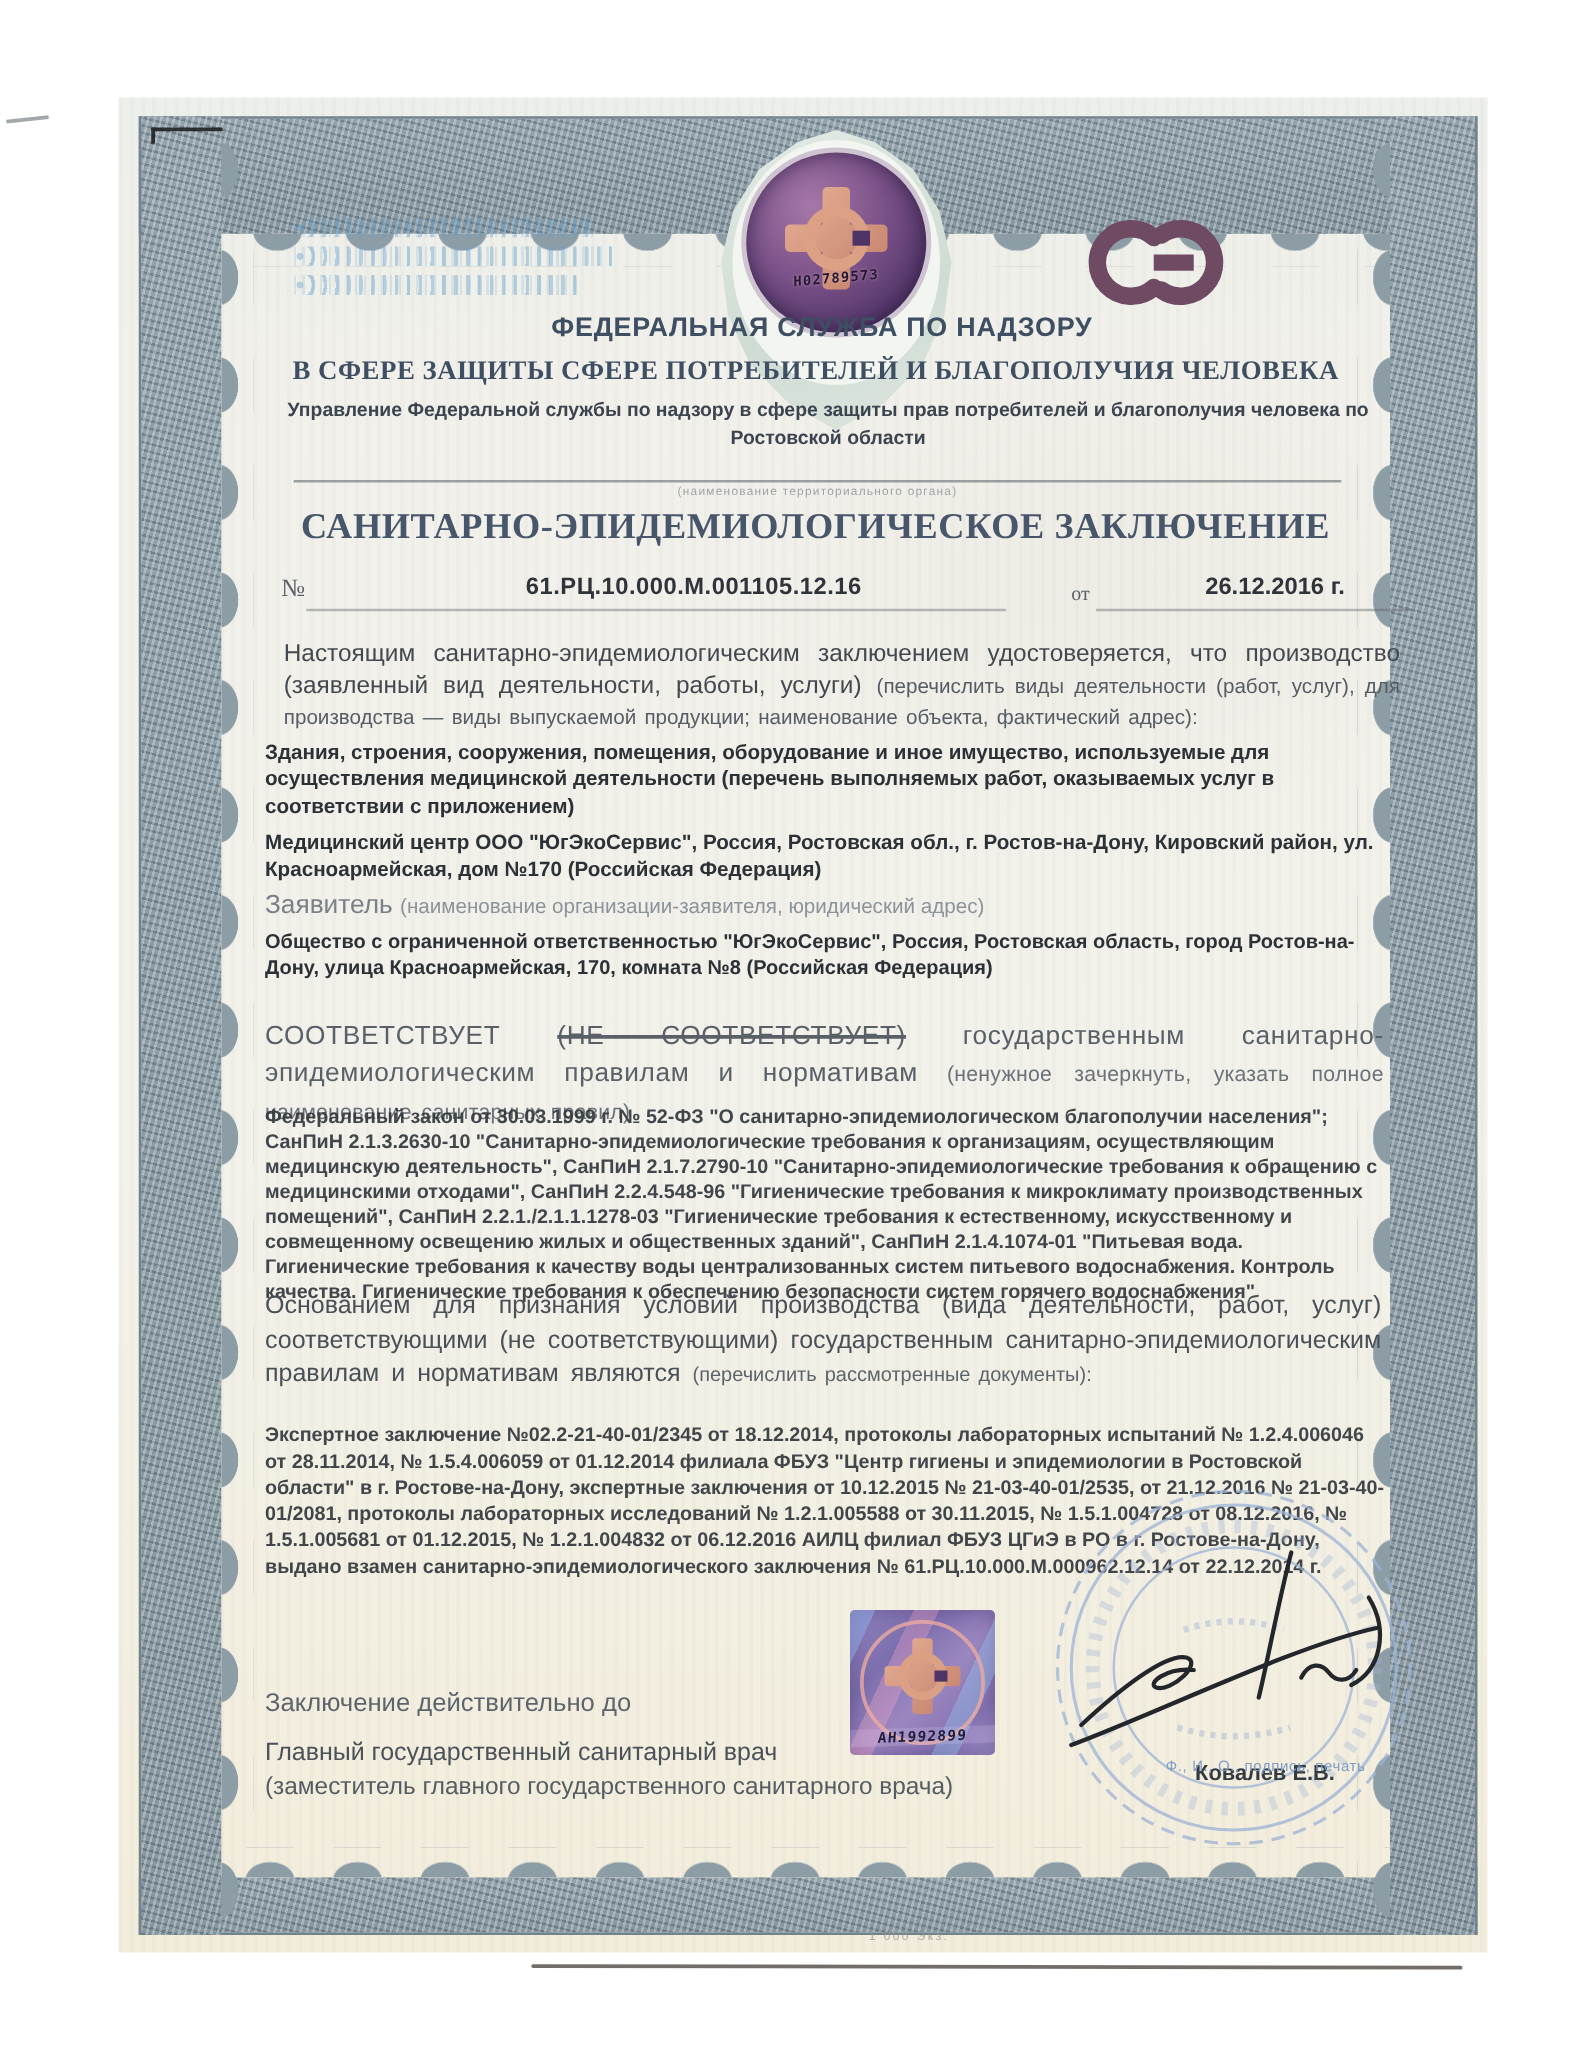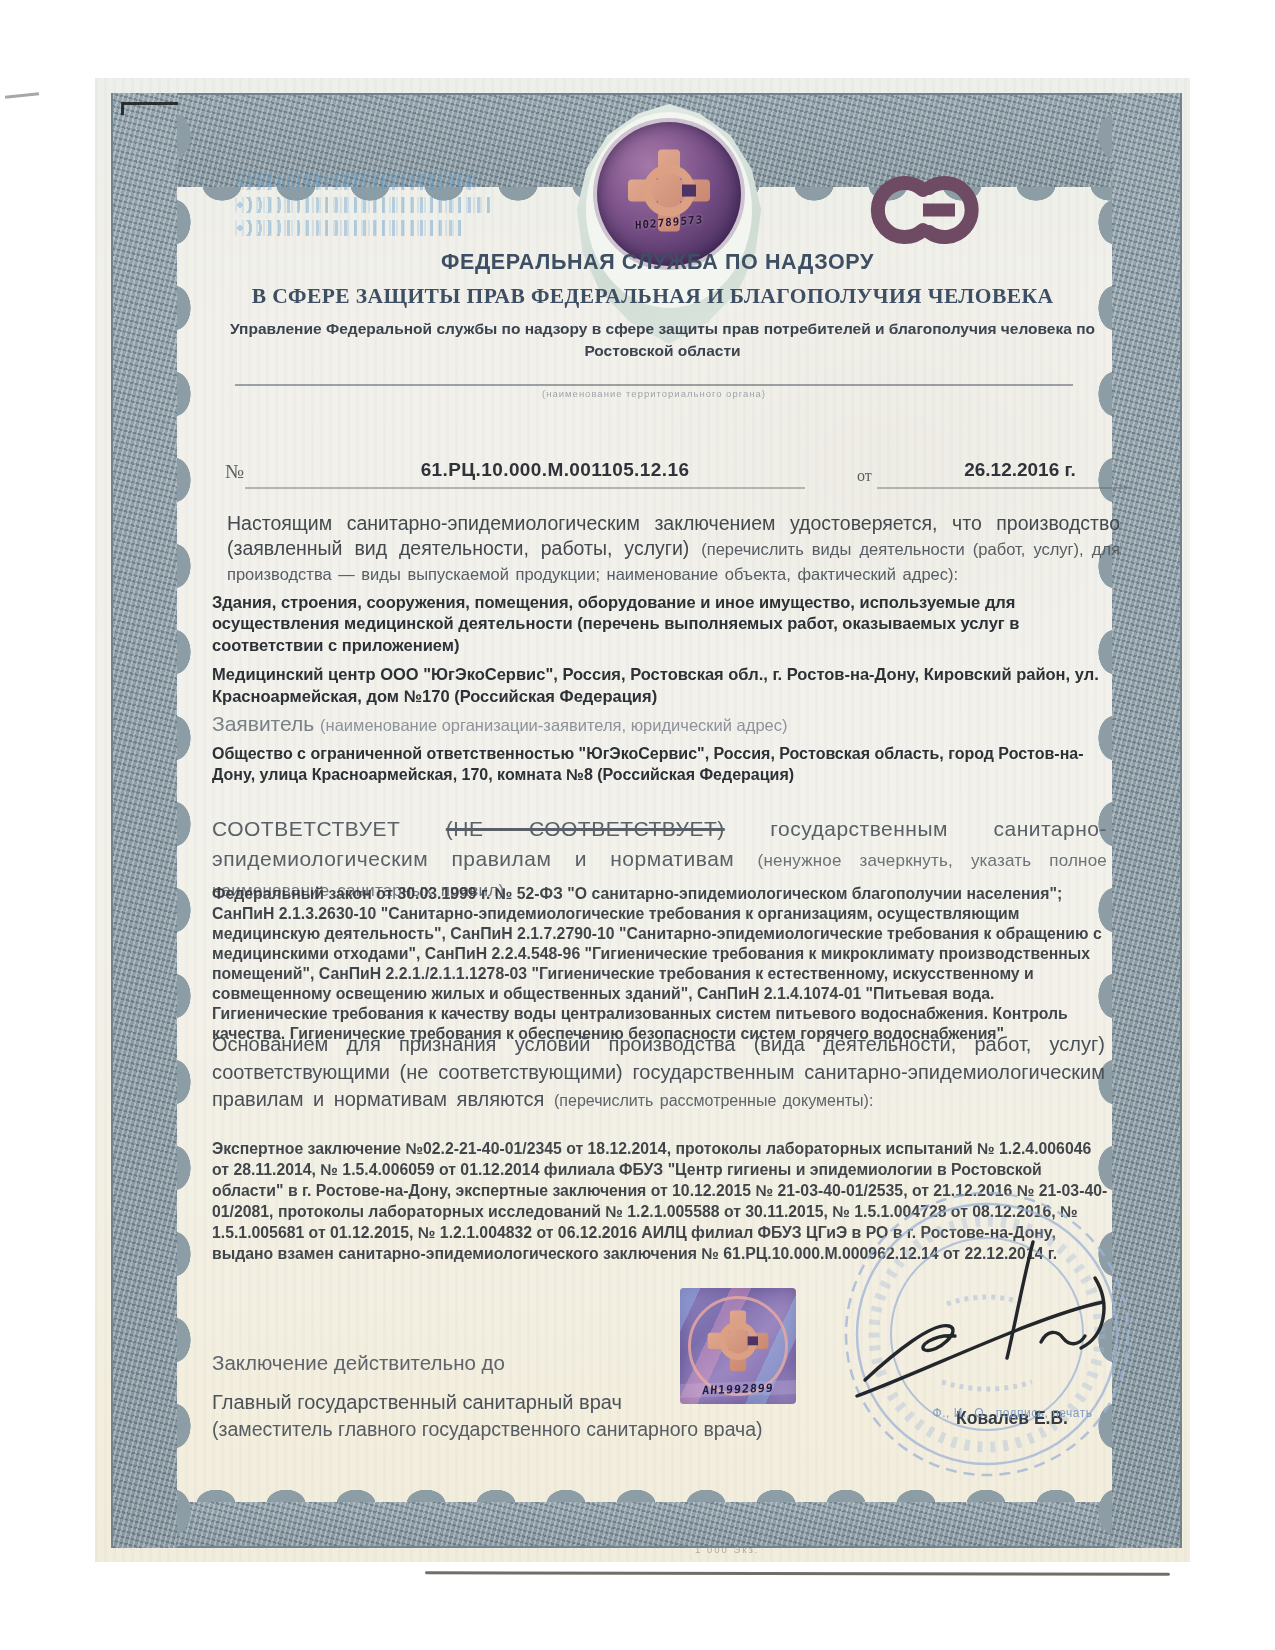--- a/index.html
+++ b/index.html
@@ -180,25 +180,26 @@
 
   <div class="abs monogram" aria-label="СЭ">
     <svg width="120" height="95" viewBox="0 0 120 95">
       <path d="M60 26 A27 27 0 1 0 60 66" fill="none" stroke="#6e4a63" stroke-width="14" stroke-linecap="round"></path>
       <path d="M66 24 A27 27 0 1 1 66 68" fill="none" stroke="#6e4a63" stroke-width="14" stroke-linecap="round"></path>
       <line x1="60" y1="46" x2="92" y2="46" stroke="#6e4a63" stroke-width="13"></line>
     </svg>
   </div>
 
   <div class="abs h-service1">ФЕДЕРАЛЬНАЯ СЛУЖБА ПО НАДЗОРУ</div>
-  <div class="abs h-service2">В СФЕРЕ ЗАЩИТЫ ПРАВ ФЕДЕРАЛЬНАЯ И БЛАГОПОЛУЧИЯ  ЧЕЛОВЕКА</div>
+  <div class="abs h-service2">В СФЕРЕ ЗАЩИТЫ СФЕРЕ ПОТРЕБИТЕЛЕЙ И БЛАГОПОЛУЧИЯ  ЧЕЛОВЕКА</div>
   <div class="abs h-office">Управление Федеральной службы по надзору в сфере защиты прав потребителей и благополучия человека по Ростовской области</div>
   <div class="abs rule"></div>
   <div class="abs rule-caption">(наименование территориального органа)</div>
 
+  <div class="abs doc-title">САНИТАРНО-ЭПИДЕМИОЛОГИЧЕСКОЕ ЗАКЛЮЧЕНИЕ</div>
   <div class="abs no-label">№</div>
   <div class="abs no-value">61.РЦ.10.000.М.001105.12.16</div>
   <div class="abs from-label">от</div>
   <div class="abs date-value">26.12.2016 г.</div>
   <div class="abs uline uline1"></div>
   <div class="abs uline uline2"></div>
 
   <p class="abs certify-p" style="margin:15px">
     <span>Настоящим санитарно-эпидемиологическим заключением удостоверяется, что производство (заявленный вид деятельности, работы, услуги)</span>
     <span class="cap-inline">(перечислить виды деятельности (работ, услуг), для производства — виды выпускаемой продукции; наименование объекта, фактический адрес):</span>

